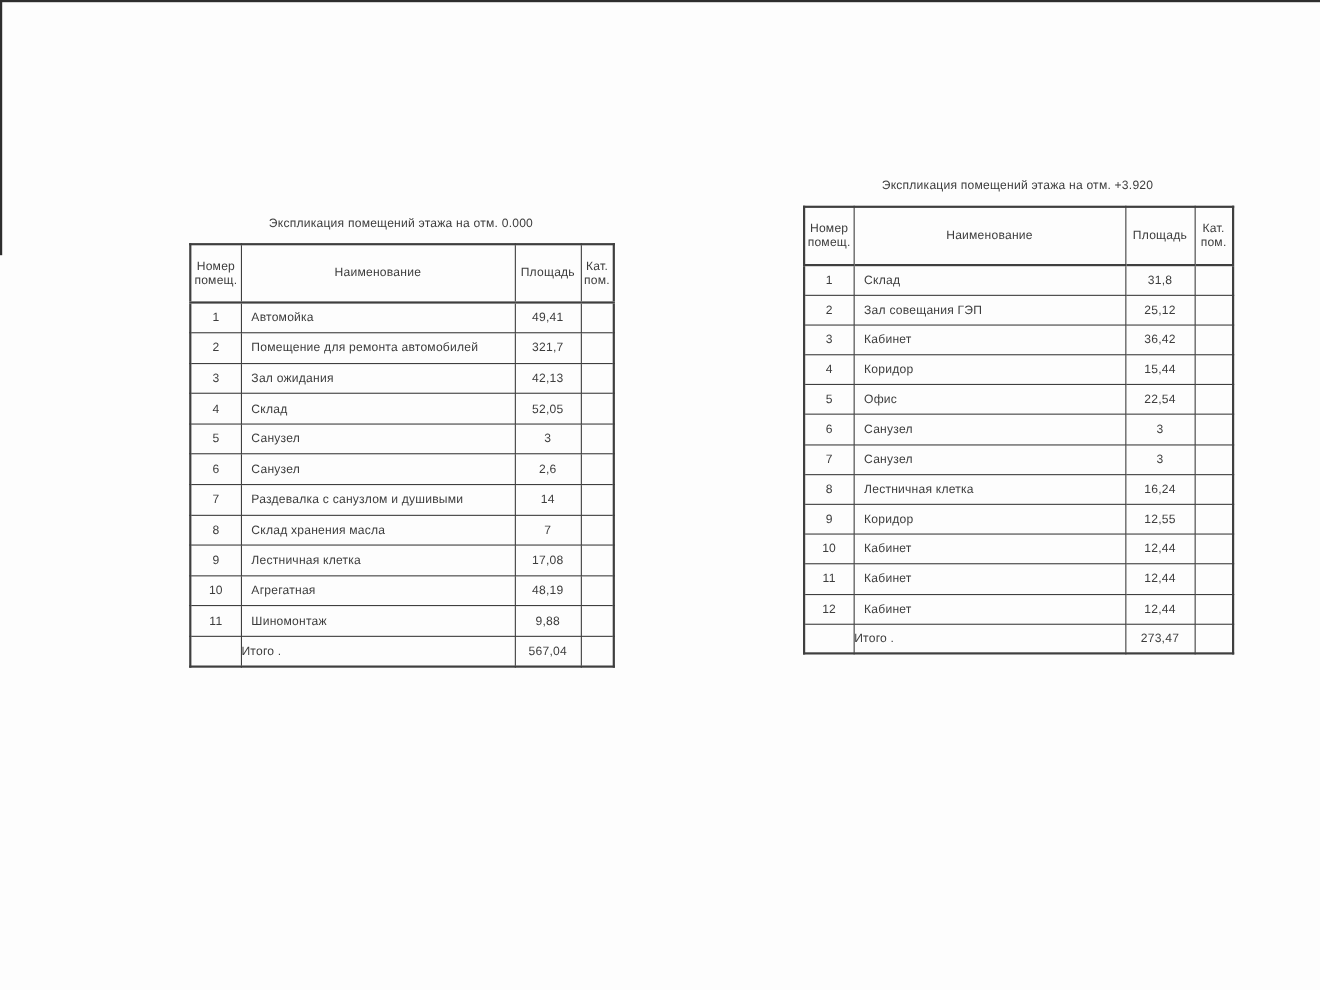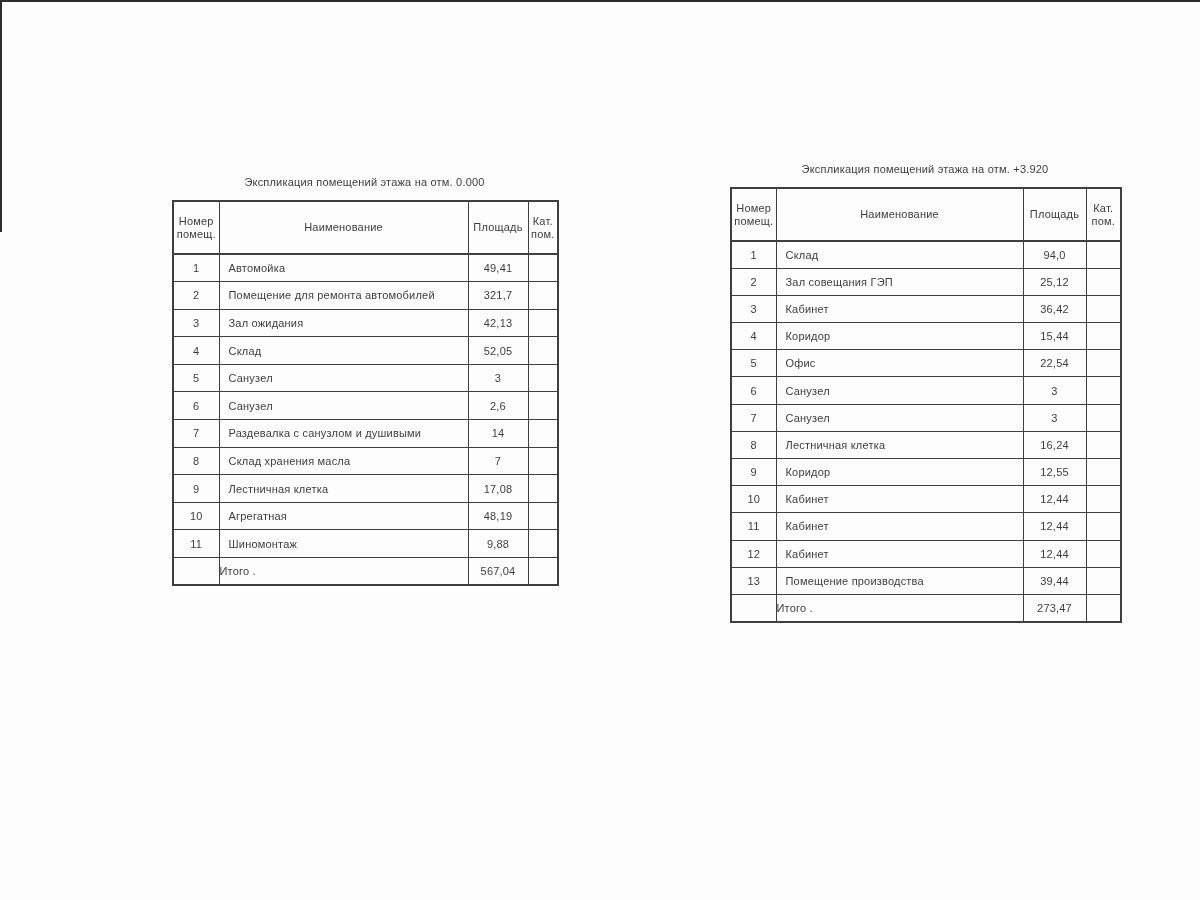--- a/index.html
+++ b/index.html
@@ -60,21 +60,21 @@
     text-align:center;
     vertical-align:middle;
     white-space:pre-line;
     line-height:13px;
   }
   thead tr{height:53px;}
   td{vertical-align:middle;}
   .c-num, .c-area, .c-cat{text-align:center;}
   .c-name{text-align:left;padding-left:9px;margin-left:45px;}
   .c-total-label{padding-right:10px;}
-  .sheet-left{left:172px;top:176px;width:385px;}
+  .sheet-left{left:172px;top:197px;width:385px;}
   .sheet-left tbody tr{height:27.6px;}
   .sheet-right{left:730px;top:163px;width:390px;}
   .sheet-right tbody tr{height:27.2px;}
   .sheet-left  col.col-num {width:46px;}
   .sheet-left  col.col-name{width:249px;}
   .sheet-left  col.col-area{width:60px;}
   .sheet-left  col.col-cat {width:30px;}
   .sheet-right col.col-num {width:45px;}
   .sheet-right col.col-name{width:247px;}
   .sheet-right col.col-area{width:63px;}
@@ -198,21 +198,21 @@
         <th>Наименование</th>
         <th>Площадь</th>
         <th>Кат.
 пом.</th>
       </tr>
     </thead>
     <tbody>
       <tr>
         <td class="c-num">1</td>
         <td class="c-name">Склад</td>
-        <td class="c-area">94,0</td>
+        <td class="c-area">31,8</td>
         <td class="c-cat"></td>
       </tr>
       <tr>
         <td class="c-num">2</td>
         <td class="c-name">Зал совещания ГЭП</td>
         <td class="c-area">25,12</td>
         <td class="c-cat"></td>
       </tr>
       <tr>
         <td class="c-num">3</td>
@@ -268,26 +268,20 @@
         <td class="c-area">12,44</td>
         <td class="c-cat"></td>
       </tr>
       <tr>
         <td class="c-num">12</td>
         <td class="c-name">Кабинет</td>
         <td class="c-area">12,44</td>
         <td class="c-cat"></td>
       </tr>
       <tr>
-        <td class="c-num">13</td>
-        <td class="c-name">Помещение производства</td>
-        <td class="c-area">39,44</td>
-        <td class="c-cat"></td>
-      </tr>
-      <tr>
         <td class="c-num"></td>
         <td class="c-total-label">Итого .</td>
         <td class="c-area">273,47</td>
         <td class="c-cat"></td>
       </tr>
     </tbody>
   </table>
 </div>
 
 </body></html>

